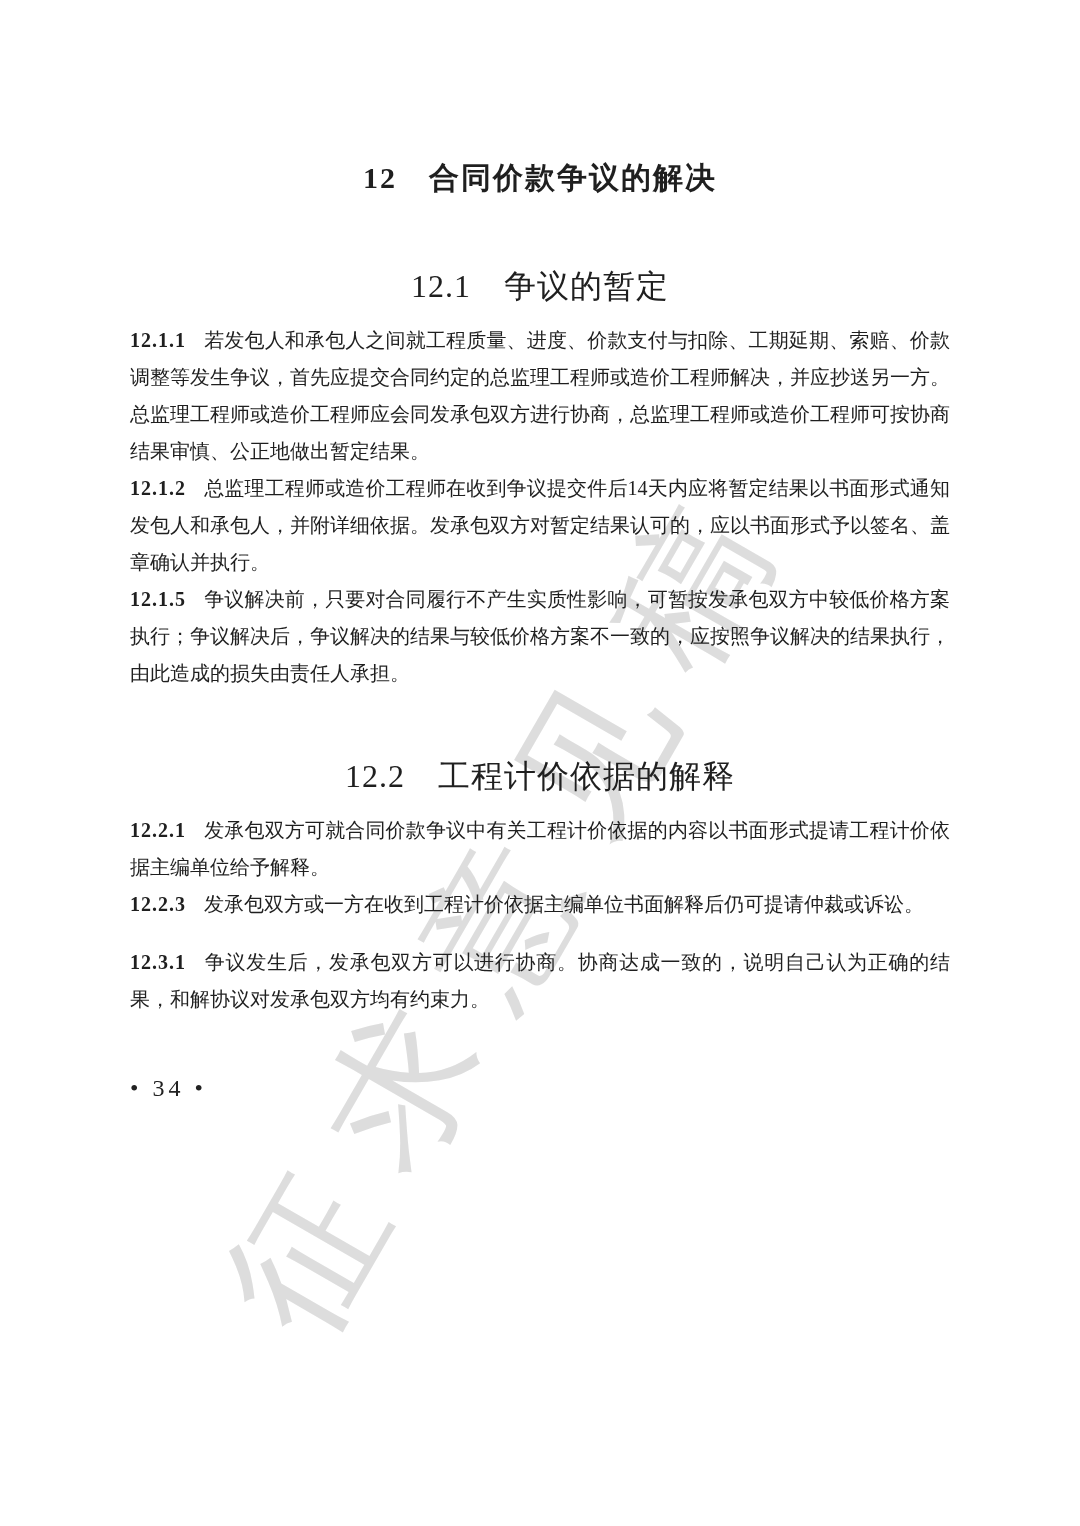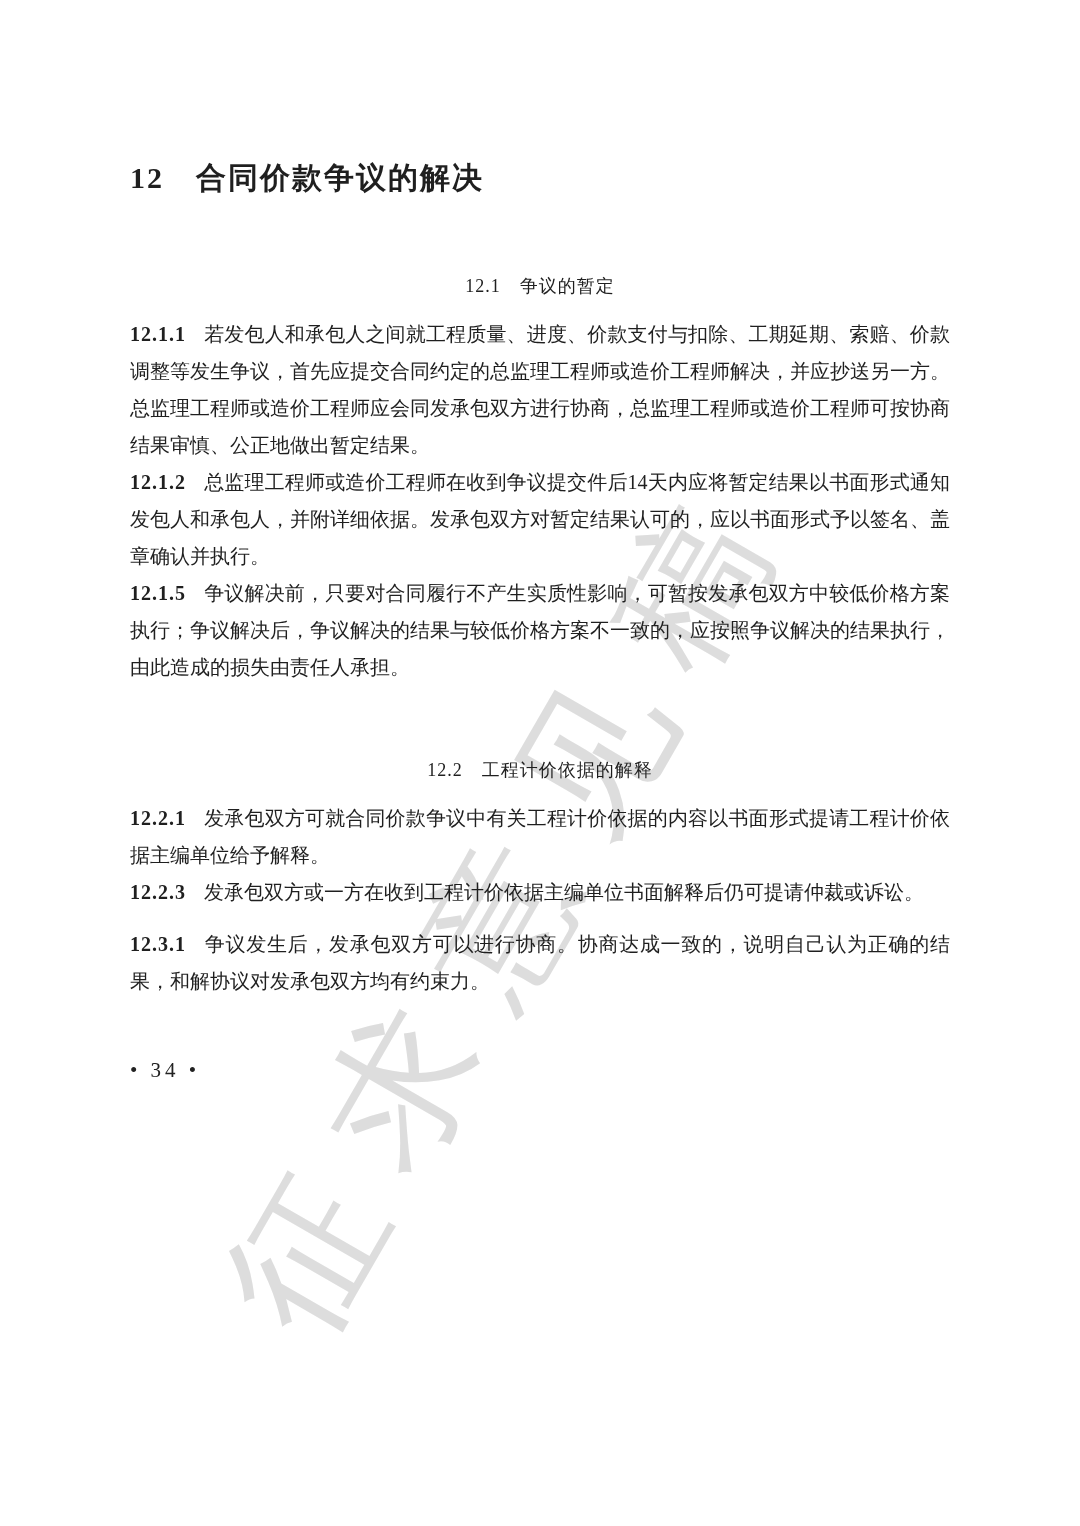--- a/index.html
+++ b/index.html
@@ -30,49 +30,50 @@
   .content {
     position: relative;
     z-index: 1;
     padding: 163px 130px 0 130px;
   }
   .chapter-title {
     margin: 0;
     font-size: 30px;
     line-height: 30px;
     font-weight: 700;
+    text-align: center;
     letter-spacing: 2px;
   }
   .section-heading {
     margin: 8px;
-    font-size: 18px;
+    font-size: 32px;
     line-height: 30px;
     font-weight: 500;
     text-align: center;
     letter-spacing: 1px;
   }
   .section-heading.s1 { margin-top: 78px; }
   .section-heading.s2 { margin-top: 69px; }
   .section-heading.s3 { margin-top: 62px; }
-  .clauses { margin-top: 15px; }
+  .clauses { margin-top: 21px; }
   .clause {
     margin: 0;
     font-size: 20px;
     line-height: 37px;
     text-align: justify;
     text-justify: inter-ideograph;
   }
   .clause .num {
     font-weight: 600;
     margin-right: 18px;
     letter-spacing: 1px;
   }
   .page-number {
     margin-top: 58px;
-    font-size: 21px;
+    font-size: 24px;
     line-height: 24px;
     letter-spacing: 4px;
     color: #222222;
   }
 </style>
 </head>
 <body>
 
 <div class="page">
 

